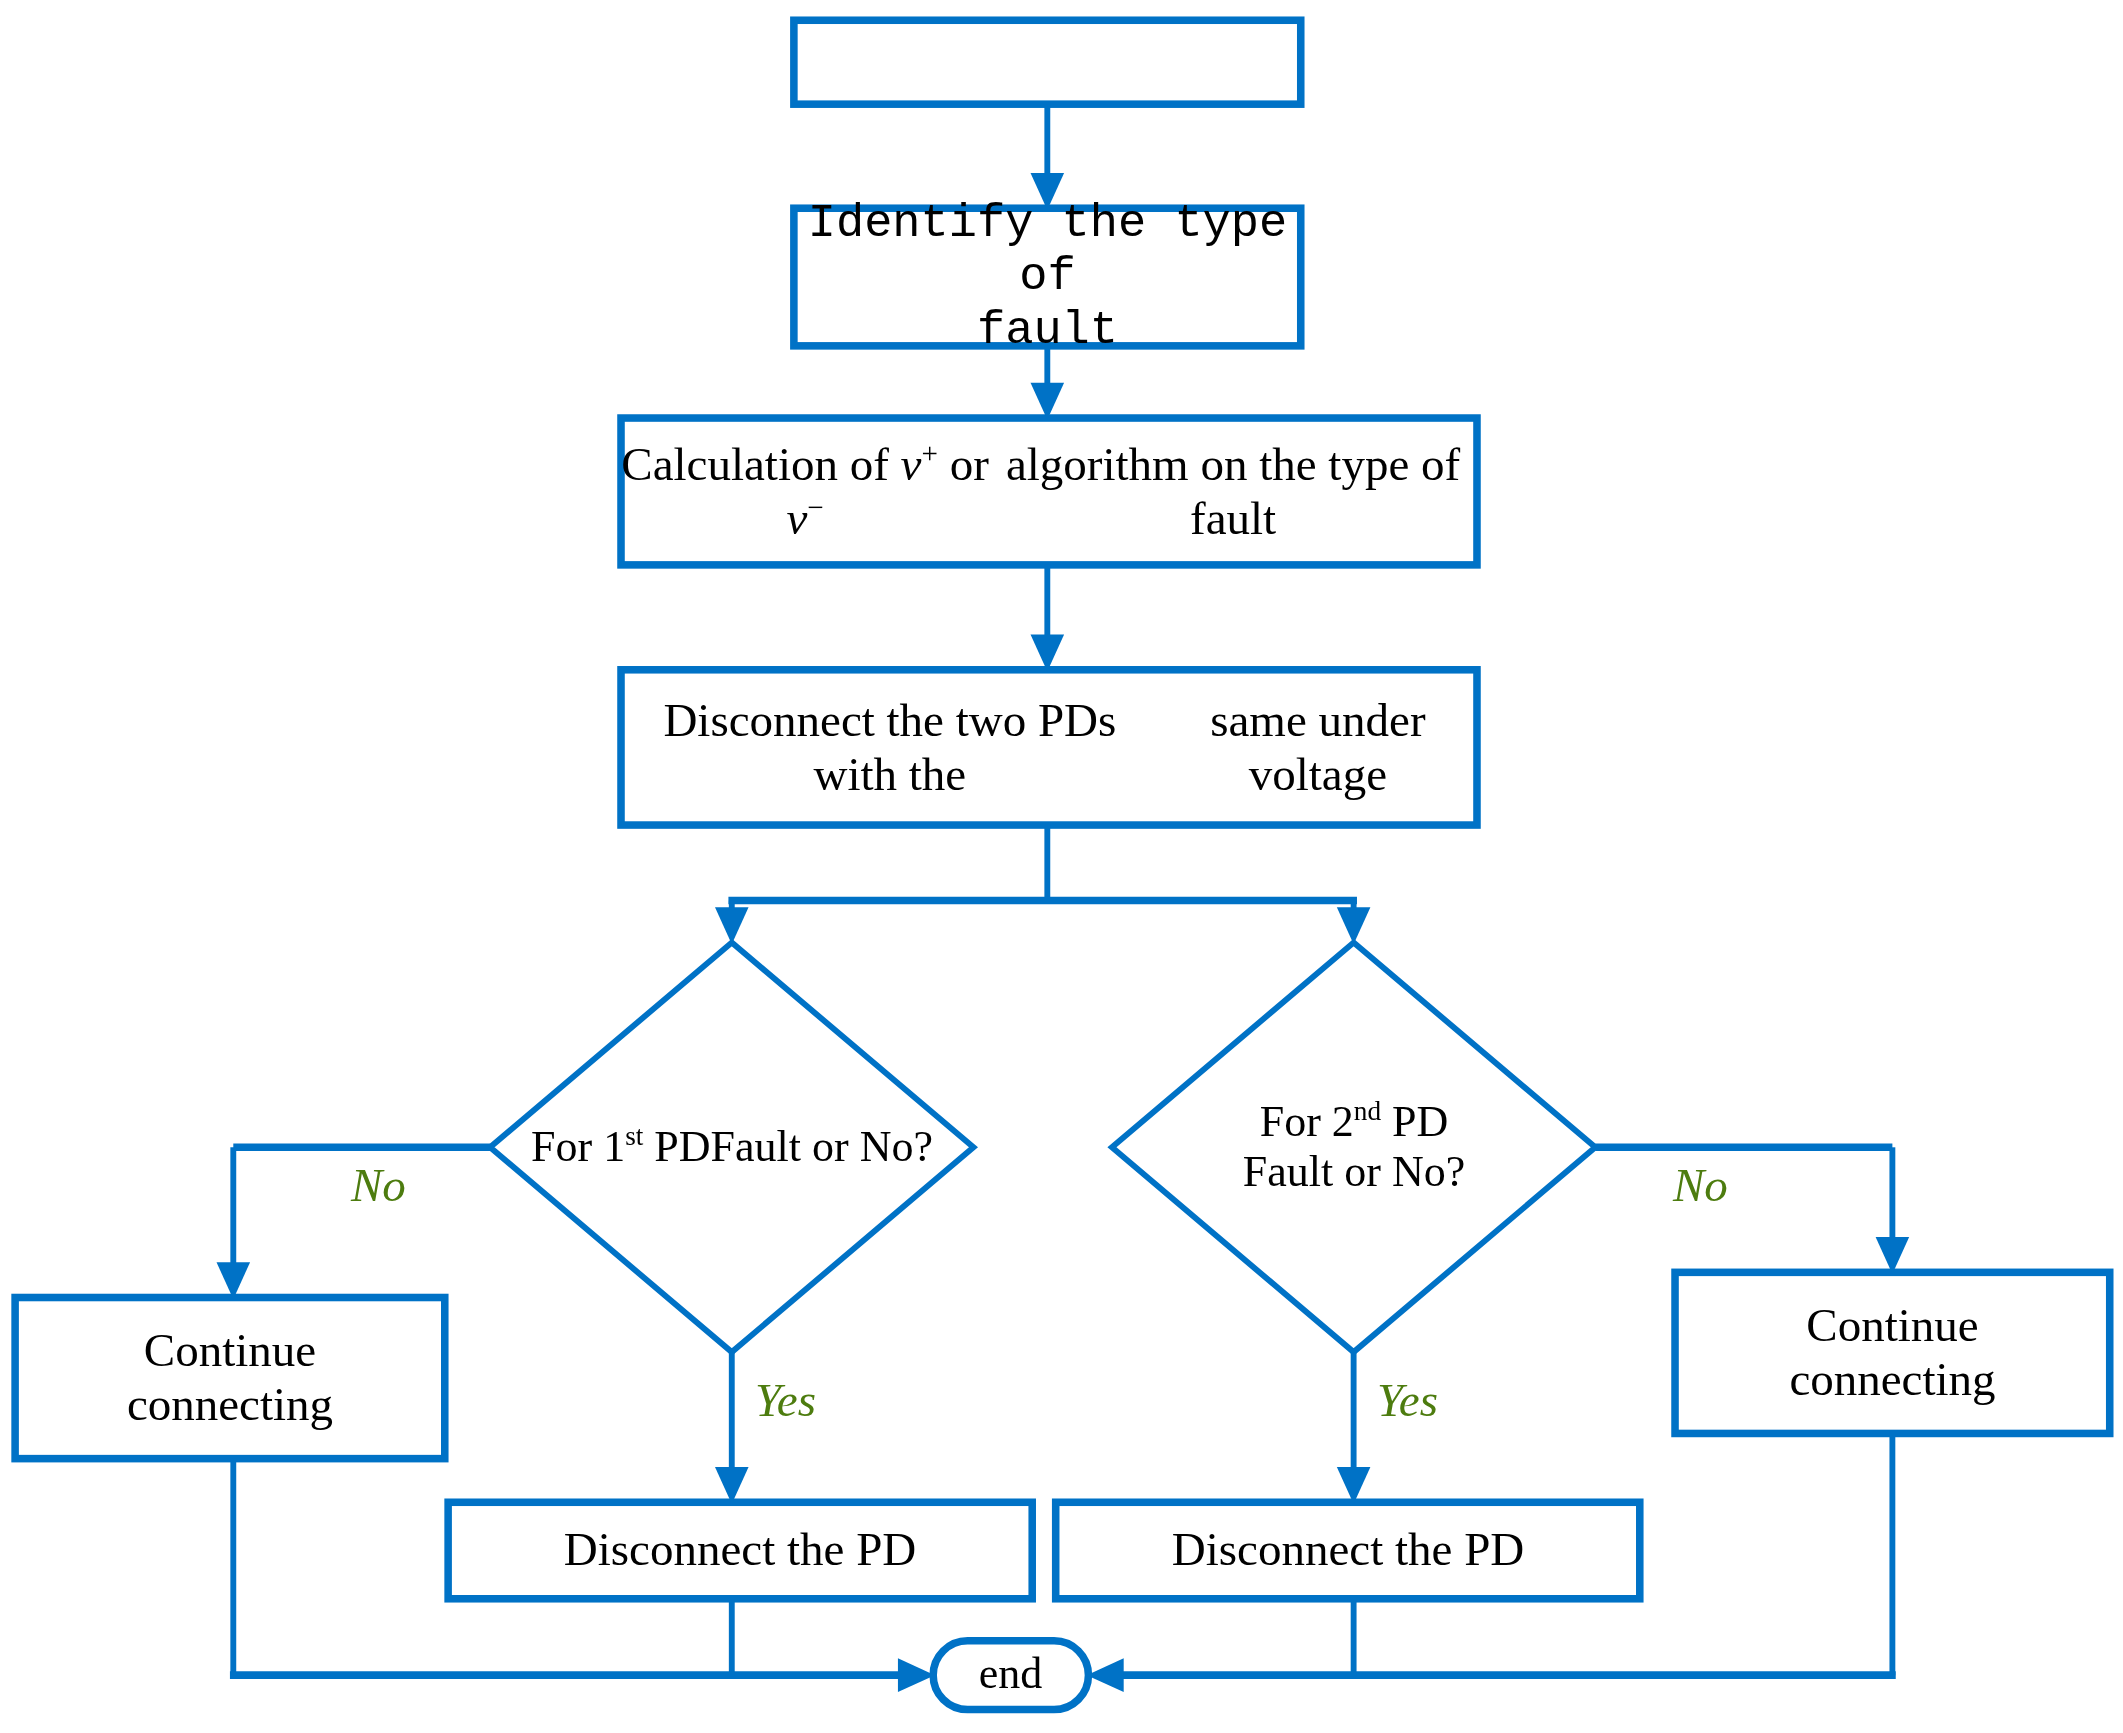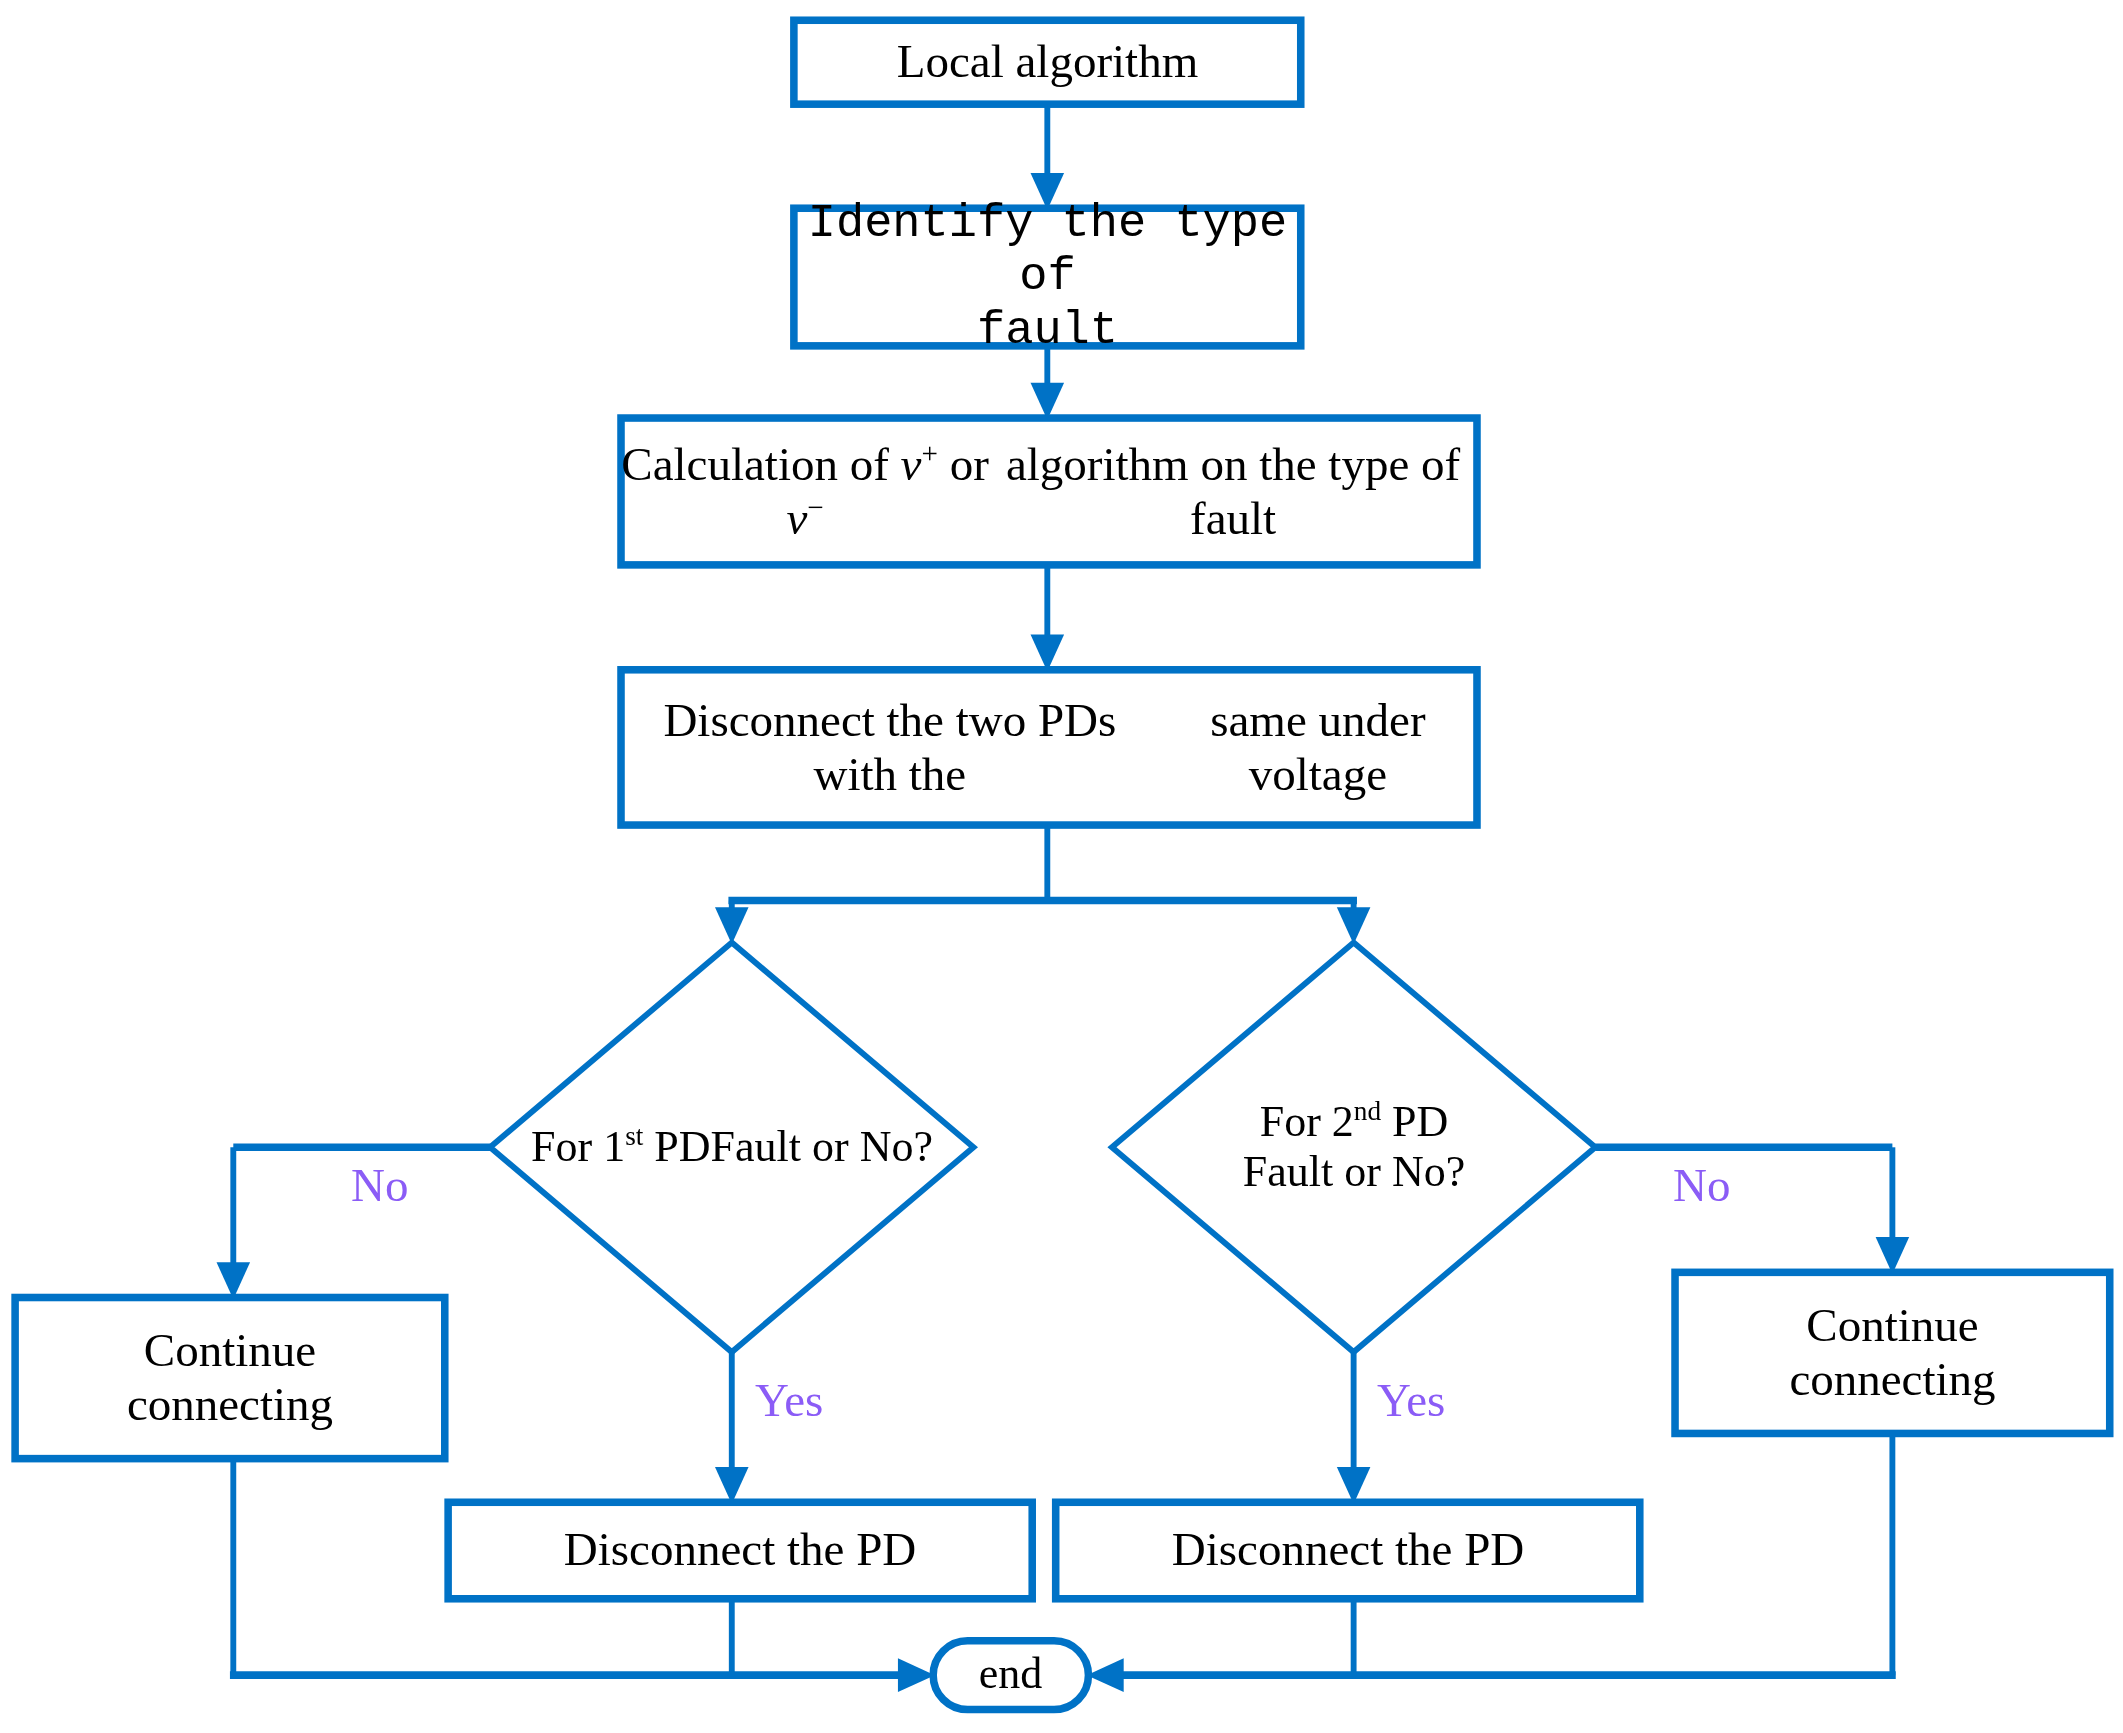--- a/index.html
+++ b/index.html
@@ -53,22 +53,23 @@
     align-items: center;
     justify-content: center;
     text-align: center;
     color: #000000;
     line-height: 1.14;
     white-space: pre-line;
     pointer-events: none;
   }
   .edge-label {
     position: absolute;
-    color: #8b5cf6;
+    color: #4d7c0f;
     white-space: nowrap;
+    font-style: italic;
   }
   .t56 { font-size: 47px; }
   .t52 { font-size: 44px; }
   .sup {
     font-size: 0.62em;
     vertical-align: super;
     line-height: 0;
   }
   .ital { font-style: italic; }
 </style>
@@ -164,21 +165,20 @@
       <line class="conn" x1="2259" y1="1996" x2="1319" y2="1996"></line>
       <polygon class="arrowhead" points="1295,1996 1339,1976 1339,2016"></polygon>
     </g>
 
     <g>
       <line class="conn-thin" x1="1613" y1="1905" x2="1613" y2="1998"></line>
     </g>
 
   </svg>
 
-  <div class="node-text t56" style="left:794px; top:20px; width:507px; height:84px;">Local algorithm</div>
 
   <div class="node-text t56" style="left:794px; top:208px; width:507px; height:138px; flex-direction:column;font-family:Liberation Mono, monospace;">
     <span>Identify the type of</span>
     <span>fault</span>
   </div>
 
   <div class="node-text t56" style="left:621px; top:418px; width:856px; height:147px; flex-direction:row;">
     <span><span>Calculation of </span><span class="ital">v</span><span class="sup">+</span><span> or </span><span class="ital">v</span><span class="sup">−</span></span>
     <span>algorithm on the type of fault</span>
   </div>

